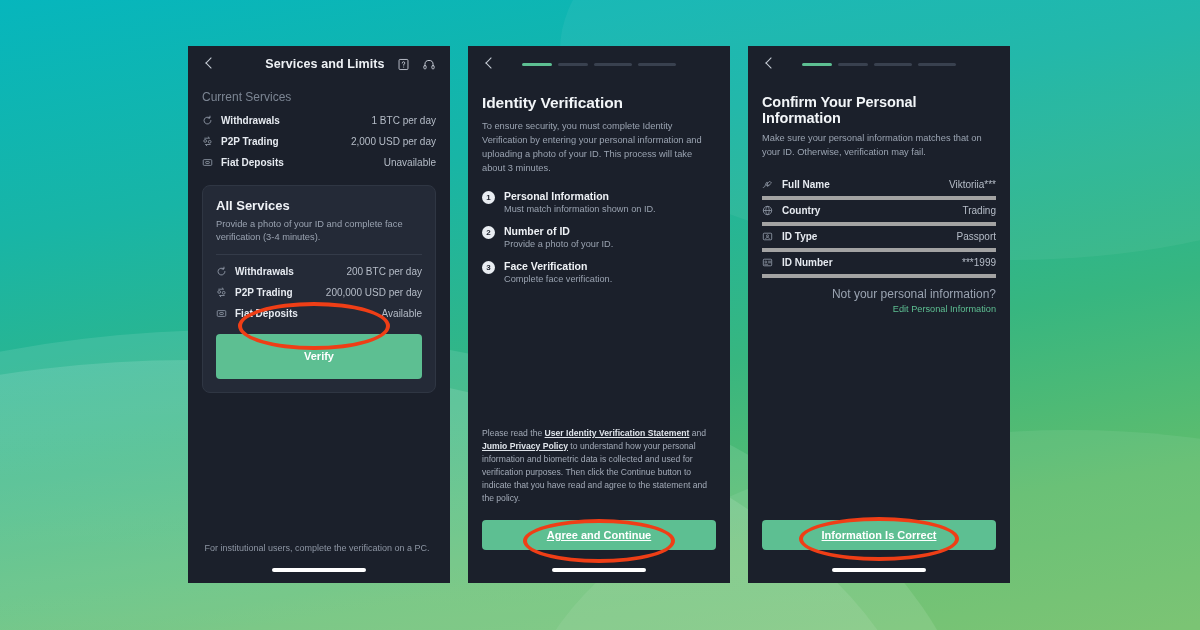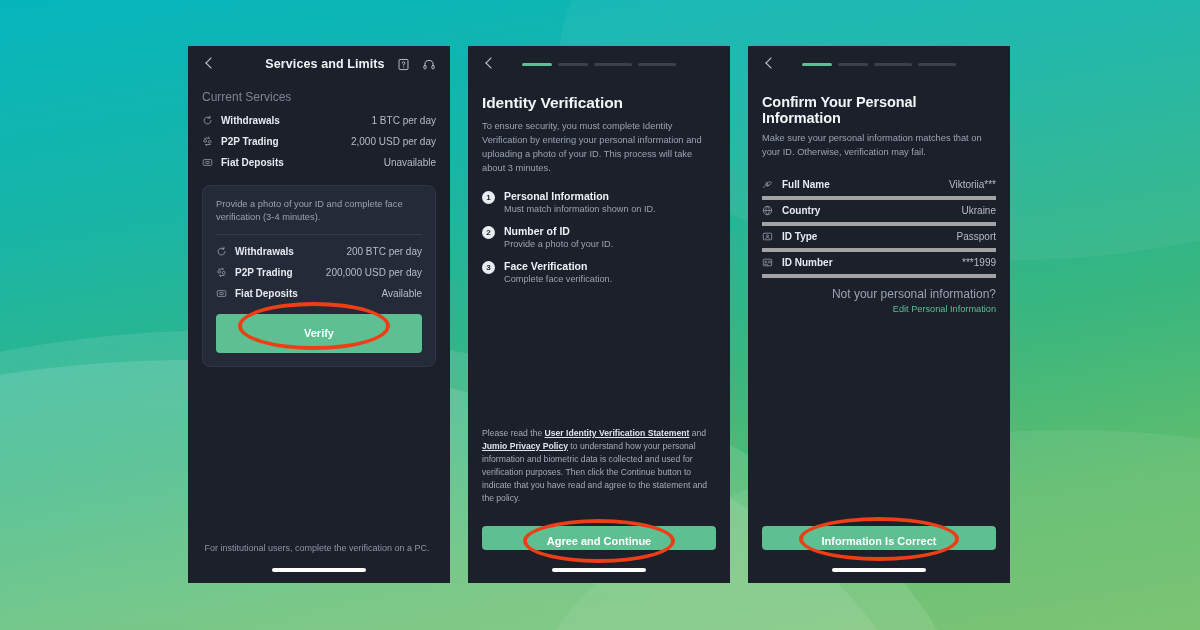--- a/index.html
+++ b/index.html
@@ -182,21 +182,21 @@
     height: 1px;
     background: #343b49;
     margin: 0 0 6px;
   }
   .all-card .svc-row .rname { color: #e6eaf0; }
 
   .btn {
     display: block;
     width: 100%;
     margin-top: 10px;
-    height: 39px;
+    height: 45px;
     line-height: 27px;
     text-align: center;
     border: none;
     border-radius: 4px;
     background: #5dbf92;
     color: #ffffff;
     font-size: 11px;
     font-weight: bold;
     font-family: "Liberation Sans", sans-serif;
     cursor: pointer;
@@ -269,21 +269,21 @@
     text-decoration: underline;
     font-weight: bold;
     cursor: pointer;
   }
 
   .bottom-btn {
     position: absolute;
     left: 14px; right: 14px;
     bottom: 33px;
   }
-  .bottom-btn .btn { margin-top: 3px; height: 24px; line-height: 30px; }
+  .bottom-btn .btn { margin-top: 3px; height: 30px; line-height: 30px; text-decoration: underline; }
 
   
   .info-list { margin-top: 14px; }
   .info-row {
     display: flex;
     align-items: center;
     height: 26px;
     border-bottom: 4px solid #a3a3a3;
     font-size: 10px;
   }
@@ -389,20 +389,21 @@
           <svg class="ic" width="11" height="11" viewBox="0 0 16 16" fill="none">
             <rect x="1.8" y="3.8" width="12.4" height="8.4" rx="1.4" stroke="#9aa3b1" stroke-width="1.15"></rect>
             <rect x="5.4" y="6.6" width="5.2" height="2.8" rx="0.8" stroke="#9aa3b1" stroke-width="1.1"></rect>
           </svg>
         </span>
         <span class="rname">Fiat Deposits</span>
         <span class="rval">Unavailable</span>
       </div>
 
       <div class="all-card">
+        <div class="all-title">All Services</div>
         <div class="all-desc">Provide a photo of your ID and complete face verification (3-4 minutes).</div>
         <div class="divider"></div>
 
         <div class="svc-row">
           <span>
             <svg class="ic" width="11" height="11" viewBox="0 0 16 16" fill="none">
               <path d="M13 8A5 5 0 1 1 11.2 4.2" stroke="#9aa3b1" stroke-width="1.2" stroke-linecap="round"></path>
               <path d="M11.6 1.6v2.8h-2.8" stroke="#9aa3b1" stroke-width="1.2" stroke-linecap="round" stroke-linejoin="round"></path>
             </svg>
           </span>
@@ -520,21 +521,21 @@
         </div>
 
         <div class="info-row">
           <span>
             <svg class="ic" width="11" height="11" viewBox="0 0 16 16" fill="none">
               <circle cx="8" cy="8" r="6.1" stroke="#9aa3b1" stroke-width="1.15"></circle>
               <path d="M1.9 8h12.2M8 1.9c1.7 1.9 2.5 4 2.5 6.1S9.7 12.2 8 14.1C6.3 12.2 5.5 10.1 5.5 8S6.3 3.8 8 1.9z" stroke="#9aa3b1" stroke-width="1.05"></path>
             </svg>
           </span>
           <span class="iname">Country</span>
-          <span class="ival">Ukraine</span>
+          <span class="ival">Trading</span>
         </div>
 
         <div class="info-row">
           <span>
             <svg class="ic" width="11" height="11" viewBox="0 0 16 16" fill="none">
               <rect x="1.9" y="3.2" width="12.2" height="9.6" rx="1.3" stroke="#9aa3b1" stroke-width="1.15"></rect>
               <circle cx="8" cy="7" r="1.5" stroke="#9aa3b1" stroke-width="1.05"></circle>
               <path d="M5.4 11c.5-1.2 1.5-1.8 2.6-1.8s2.1.6 2.6 1.8" stroke="#9aa3b1" stroke-width="1.05" stroke-linecap="round"></path>
             </svg>
           </span>

